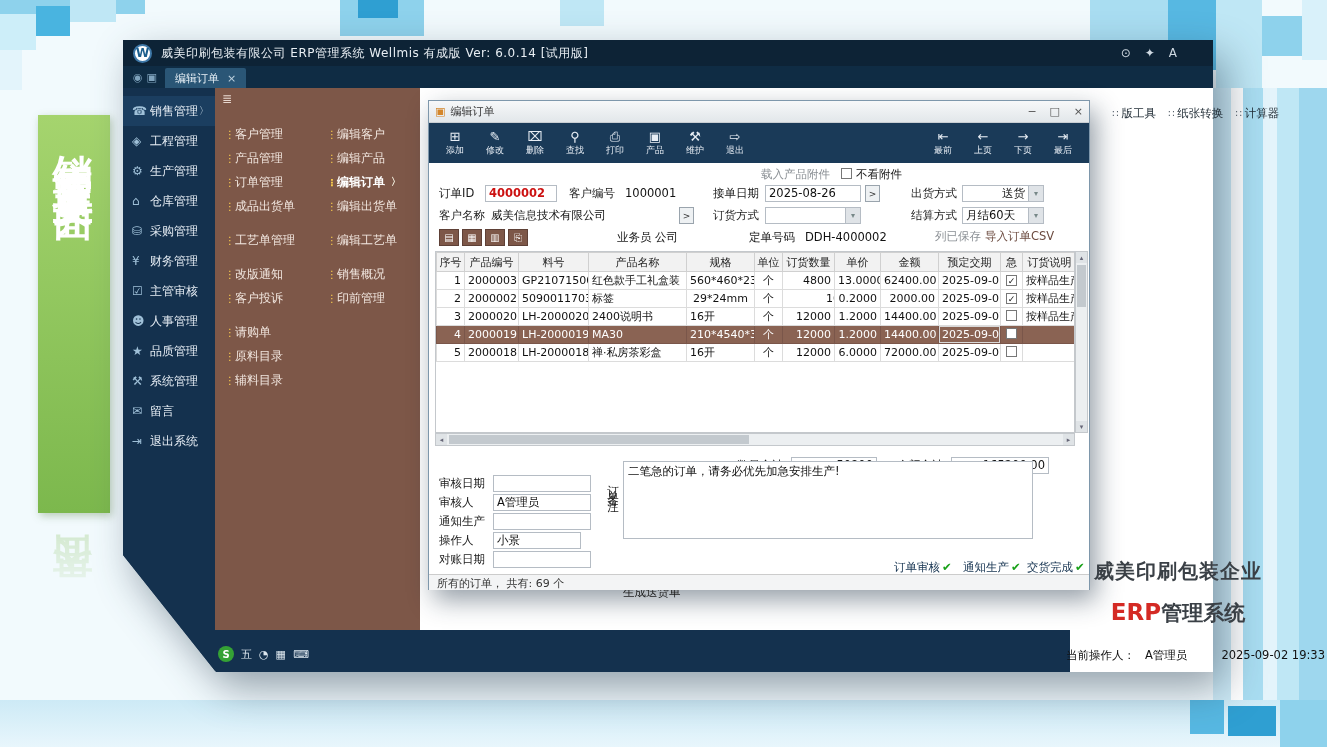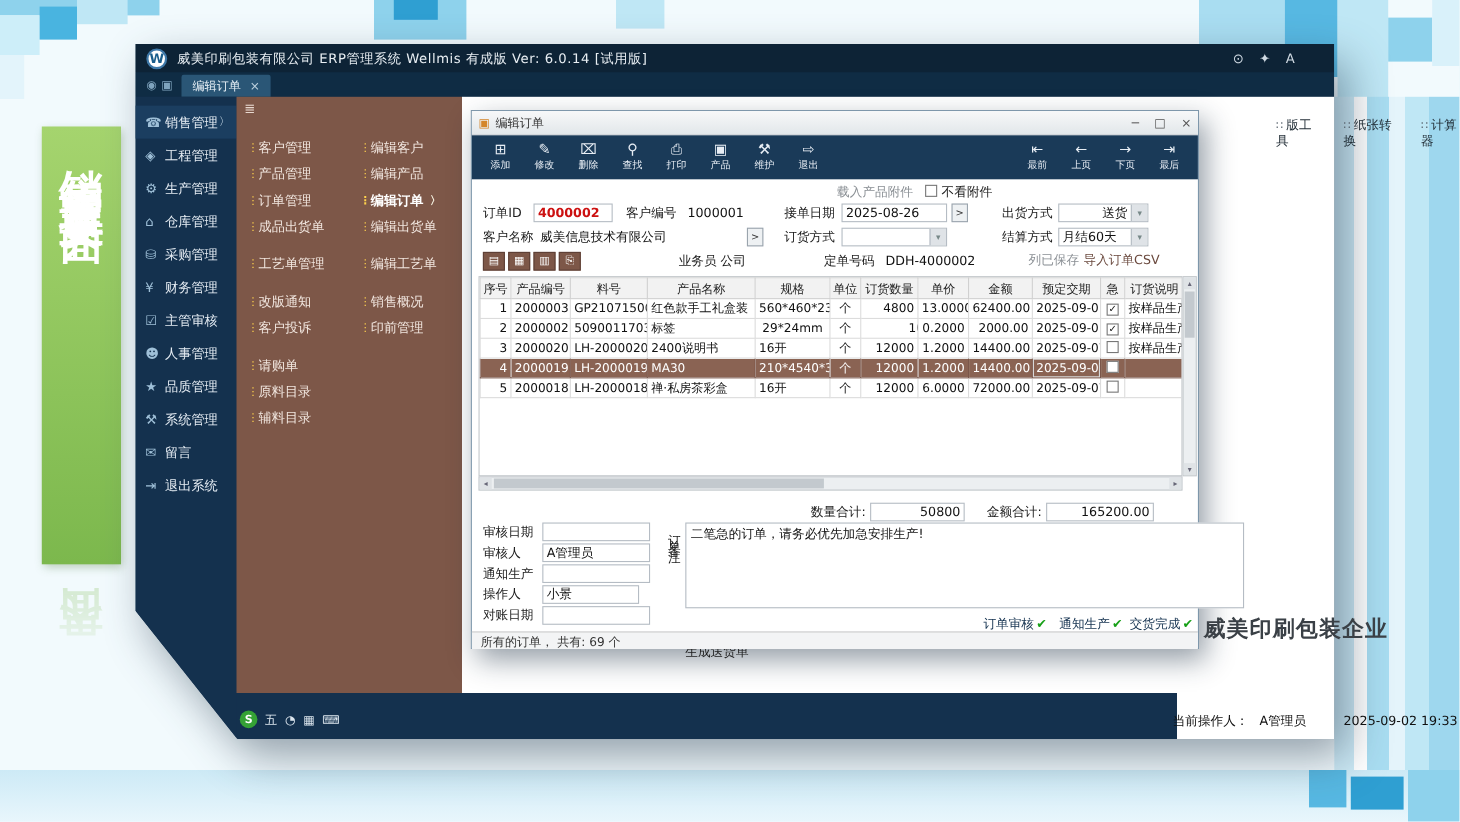--- a/index.html
+++ b/index.html
@@ -60,21 +60,21 @@
   .sm-item .ar2{margin-left:6px;font-size:10px;color:#ffe;}
 
   .mdi{position:absolute;left:297px;top:48px;width:793px;height:584px;background:#ffffff;}
   .bstrip{position:absolute;left:297px;top:590px;width:650px;height:42px;background:#14314e;}
   .imebar{position:absolute;left:95px;top:606px;display:flex;align-items:center;gap:7px;}
   .ime-s{width:16px;height:16px;border-radius:50%;background:#35a235;color:#fff;font-size:10px;font-weight:bold;
     display:flex;align-items:center;justify-content:center;}
   .ime-g{color:#dce6ee;font-size:11px;}
 
   
-  .mditabs{position:absolute;left:1160px;top:106px;display:flex;gap:26px;font-size:11.5px;color:#1e2a33;}
+  .mditabs{position:absolute;left:1112px;top:106px;display:flex;gap:12px;font-size:11.5px;color:#1e2a33;}
   .mditabs .ic{color:#55606a;margin-right:3px;font-size:10px;}
   .branding{position:absolute;left:1072px;top:558px;width:212px;text-align:center;}
   .branding .l1{font-size:20px;font-weight:bold;color:#3a4046;letter-spacing:1px;}
   .branding .l2{margin-top:14px;font-size:21px;font-weight:bold;color:#3a4046;}
   .branding .l2 .red{color:#d42a24;font-size:23px;}
   .statusline{position:absolute;left:1066px;top:648px;display:flex;gap:10px;font-size:11.5px;color:#111;}
   .statusline .dt{margin-left:24px;}
 
   
   .dlg{position:absolute;left:428px;top:100px;width:662px;height:490px;background:#ffffff;
@@ -566,32 +566,35 @@
     <span class="flabel" style="left:10px;top:393px;">审核人</span>
     <span class="ibox" style="left:64px;top:393px;width:98px;">A管理员</span>
     <span class="flabel" style="left:10px;top:412px;">通知生产</span>
     <span class="ibox" style="left:64px;top:412px;width:98px;"></span>
     <span class="flabel" style="left:10px;top:431px;">操作人</span>
     <span class="ibox" style="left:64px;top:431px;width:88px;">小景</span>
     <span class="flabel" style="left:10px;top:450px;">对账日期</span>
     <span class="ibox" style="left:64px;top:450px;width:98px;"></span>
 
     <span class="vlabel" style="left:176px;top:375px;">订单备注</span>
-    <div class="tarea" style="left:194px;top:374px;width:508px;height:78px;">二笔急的订单，请务必优先加急安排生产!</div>
+    <div class="tarea" style="left:194px;top:360px;width:410px;height:78px;">二笔急的订单，请务必优先加急安排生产!</div>
 
     <span class="flabel" style="left:194px;top:459px;margin-top:24px;">生成送货单</span>
     <span class="fact" style="left:465px;top:459px;"><span>订单审核</span><span class="ck">✔</span></span>
     <span class="fact" style="left:534px;top:459px;"><span>通知生产</span><span class="ck">✔</span></span>
     <span class="fact" style="left:598px;top:459px;"><span>交货完成</span><span class="ck">✔</span></span>
 
     <div class="dstatus">所有的订单， 共有: 69 个</div>
   </div>
 
   <div class="branding">
     <div class="l1">威美印刷包装企业</div>
+    <div class="l2">
+      <span class="red">ERP</span><span>管理系统</span>
+    </div>
   </div>
 
   <div class="statusline">
     <span>当前操作人：</span>
     <span>A管理员</span>
     <span class="dt">2025-09-02 19:33</span>
   </div>
 
 </div>
 

